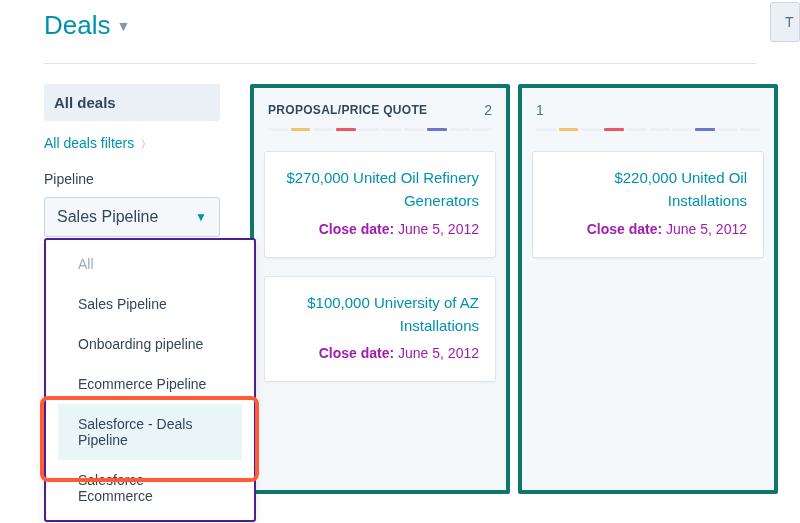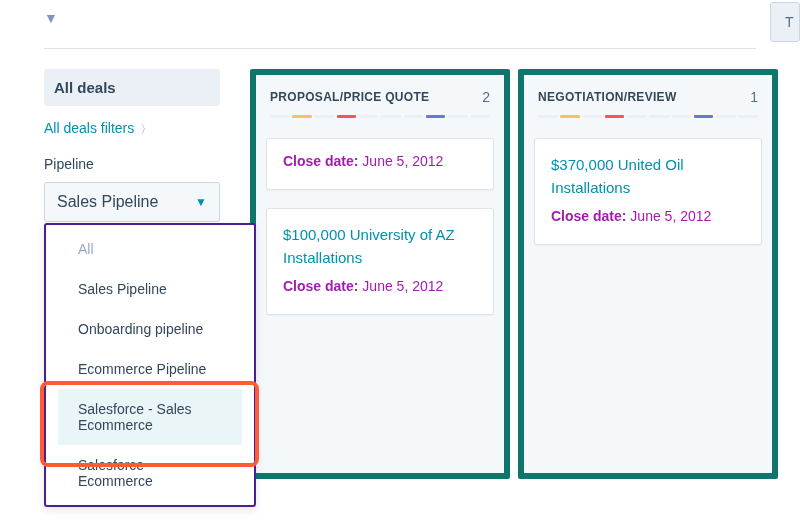--- a/index.html
+++ b/index.html
@@ -136,24 +136,25 @@
   }
   .board {
     display: flex;
     gap: 8px;
     flex: 1;
   }
   .column {
     width: 260px;
     flex: none;
     background: #f5f8fa;
-    border: 6px solid #0f766e;
+    border: 4px solid #0f766e;
     border-radius: 2px;
     min-height: 410px;
     padding-bottom: 20px;
+    text-align: right;
   }
   .col-head {
     padding: 14px 14px 10px 14px;
     display: flex;
     justify-content: space-between;
     align-items: center;
   }
   .col-title {
     font-size: 12px;
     font-weight: 700;
@@ -198,20 +199,21 @@
     color: #a21caf;
   }
   .card-meta .lbl { font-weight: 700; }
 </style>
 </head>
 <body>
 
 <div class="page">
   <div class="header">
     <div class="title">
+      <span>Deals</span>
       <span class="caret">▼</span>
     </div>
   </div>
   <button class="top-btn">
     <span>T</span>
   </button>
 
   <div class="content">
     <div class="sidebar">
       <div class="filter-row">
@@ -225,21 +227,21 @@
       <div class="select">
         <span>Sales Pipeline</span>
         <span class="caret2">▼</span>
       </div>
 
       <div class="dropdown" id="dropdown">
           <div class="dropdown-item all">All</div>
           <div class="dropdown-item ">Sales Pipeline</div>
           <div class="dropdown-item ">Onboarding pipeline</div>
           <div class="dropdown-item ">Ecommerce Pipeline</div>
-          <div class="dropdown-item hl">Salesforce - Sales Ecommerce</div>
+          <div class="dropdown-item hl">Salesforce - Deals Pipeline</div>
           <div class="dropdown-item ">Salesforce - Ecommerce</div>
           <div class="highlight-box"></div>
         </div>
     </div>
 
     <div class="board" id="board">
         <div class="column">
           <div class="col-head">
             <div class="col-title">PROPOSAL/PRICE QUOTE</div>
             <div class="col-count">2</div>
@@ -250,44 +252,44 @@
             <span></span>
             <span class="c2"></span>
             <span></span>
             <span></span>
             <span></span>
             <span class="c3"></span>
             <span></span>
             <span></span>
           </div>
           <div class="card">
+            <div class="card-title">$270,000 United Oil Refinery Generators</div>
             <div class="card-meta"><span class="lbl">Close date: </span><span>June 5, 2012</span></div>
           </div>
           <div class="card">
             <div class="card-title">$100,000 University of AZ Installations</div>
             <div class="card-meta"><span class="lbl">Close date: </span><span>June 5, 2012</span></div>
           </div>
         </div>
         <div class="column">
           <div class="col-head">
-            <div class="col-title">NEGOTIATION/REVIEW</div>
             <div class="col-count">1</div>
           </div>
           <div class="stripe">
             <span></span>
             <span class="c1"></span>
             <span></span>
             <span class="c2"></span>
             <span></span>
             <span></span>
             <span></span>
             <span class="c3"></span>
             <span></span>
             <span></span>
           </div>
           <div class="card">
-            <div class="card-title">$370,000 United Oil Installations</div>
+            <div class="card-title">$220,000 United Oil Installations</div>
             <div class="card-meta"><span class="lbl">Close date: </span><span>June 5, 2012</span></div>
           </div>
         </div>
       </div>
   </div>
 </div>
 
 </body></html>

